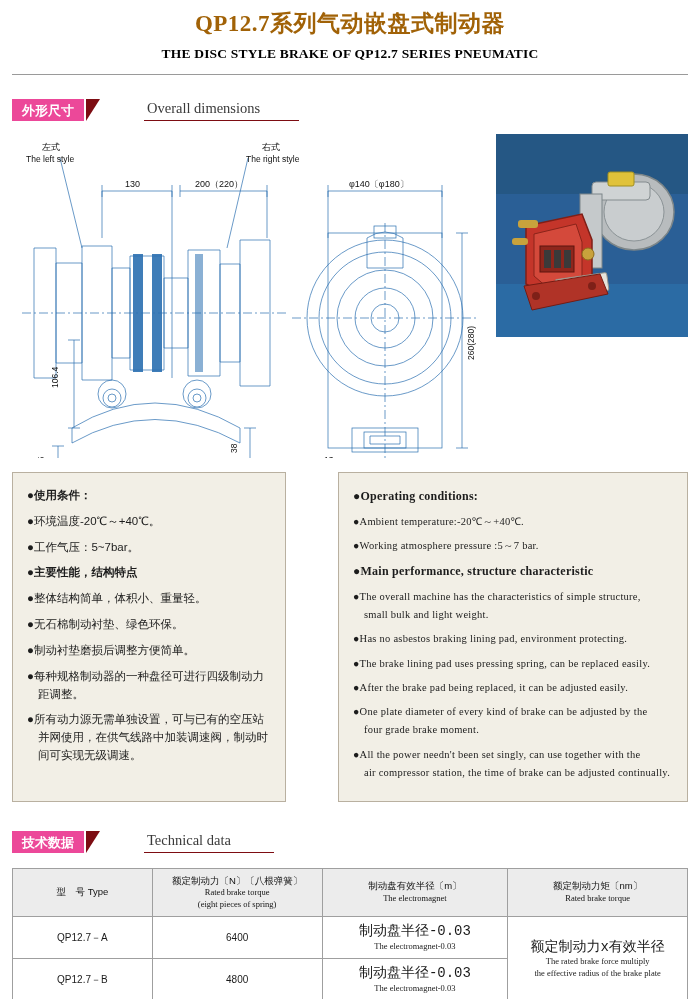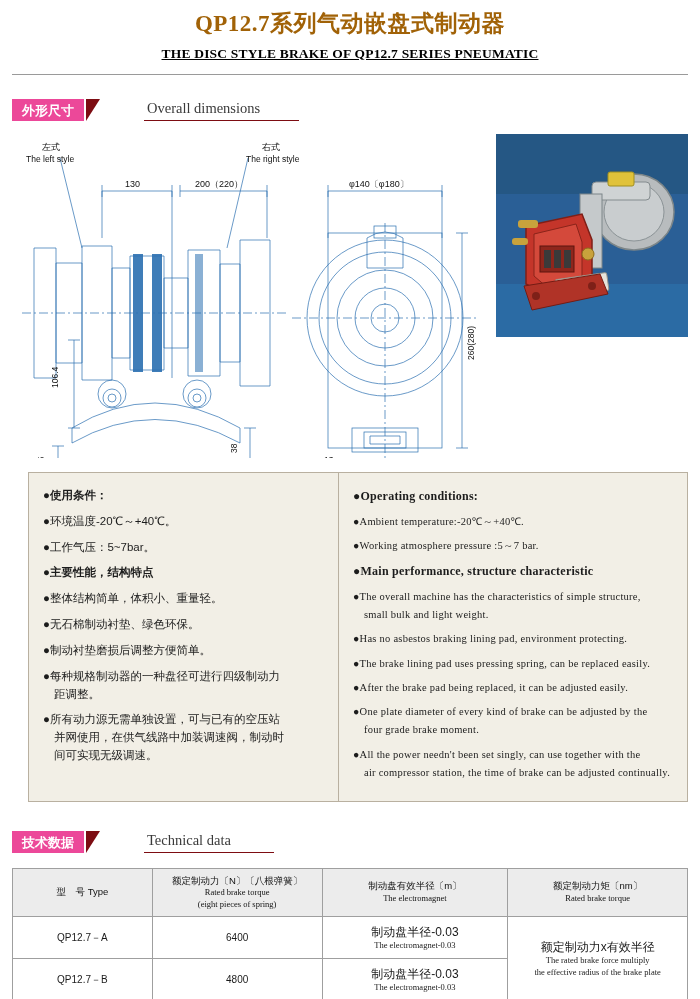--- a/index.html
+++ b/index.html
@@ -25,21 +25,20 @@
     color:#a16207;
   }
   .title-en {
     text-align:center;
     font-family:"Liberation Serif", serif;
     font-size:13.5px;
     font-weight:bold;
     letter-spacing:0.2px;
     margin-top:7px;
     color:#000;
-    text-decoration:underline;
   }
   .title-rule {
     position:absolute;
     left:12px; right:12px;
     top:74px;
     height:1px;
     background:#9a9a9a;
   }
 
   
@@ -93,21 +92,21 @@
   }
 
   
   .feat {
     position:absolute;
     top:472px;
     border:1px solid #b9b0a0;
     background:#f2efe6;
     padding:14px 12px 10px 14px;
   }
-  .feat-left { left:28px; width:317px; height:330px; }
+  .feat-left { left:12px; width:274px; height:330px; }
   .feat-right { left:338px; width:350px; height:330px; }
 
   .feat p {
     margin:0 0 8px 0;
     font-size:11.5px;
     line-height:1.55;
     color:#1c1c1c;
   }
   .feat .cn { font-family:"Liberation Sans", sans-serif; font-size:11.5px; }
   .feat .cn-head { font-weight:bold; }
@@ -133,21 +132,21 @@
   .tbl thead th {
     background:#ececec;
     font-weight:normal;
     height:48px;
     font-size:9.5px;
     color:#111;
   }
   .tbl tbody td { height:42px; background:#fff; font-size:10px; }
   .th-cn { display:block; font-size:9.5px; }
   .th-en { display:block; font-size:8.5px; font-family:"Liberation Serif", serif; }
-  .td-cn { display:block; font-size:12px; }
+  .td-cn { display:block; font-size:14px;font-family:Liberation Mono, monospace; }
   .td-en { display:block; font-size:8.5px; font-family:"Liberation Serif", serif; }
 
   
   text { font-family:"Liberation Sans", sans-serif; }
 </style>
 </head>
 <body>
 
 <div class="page">
 

